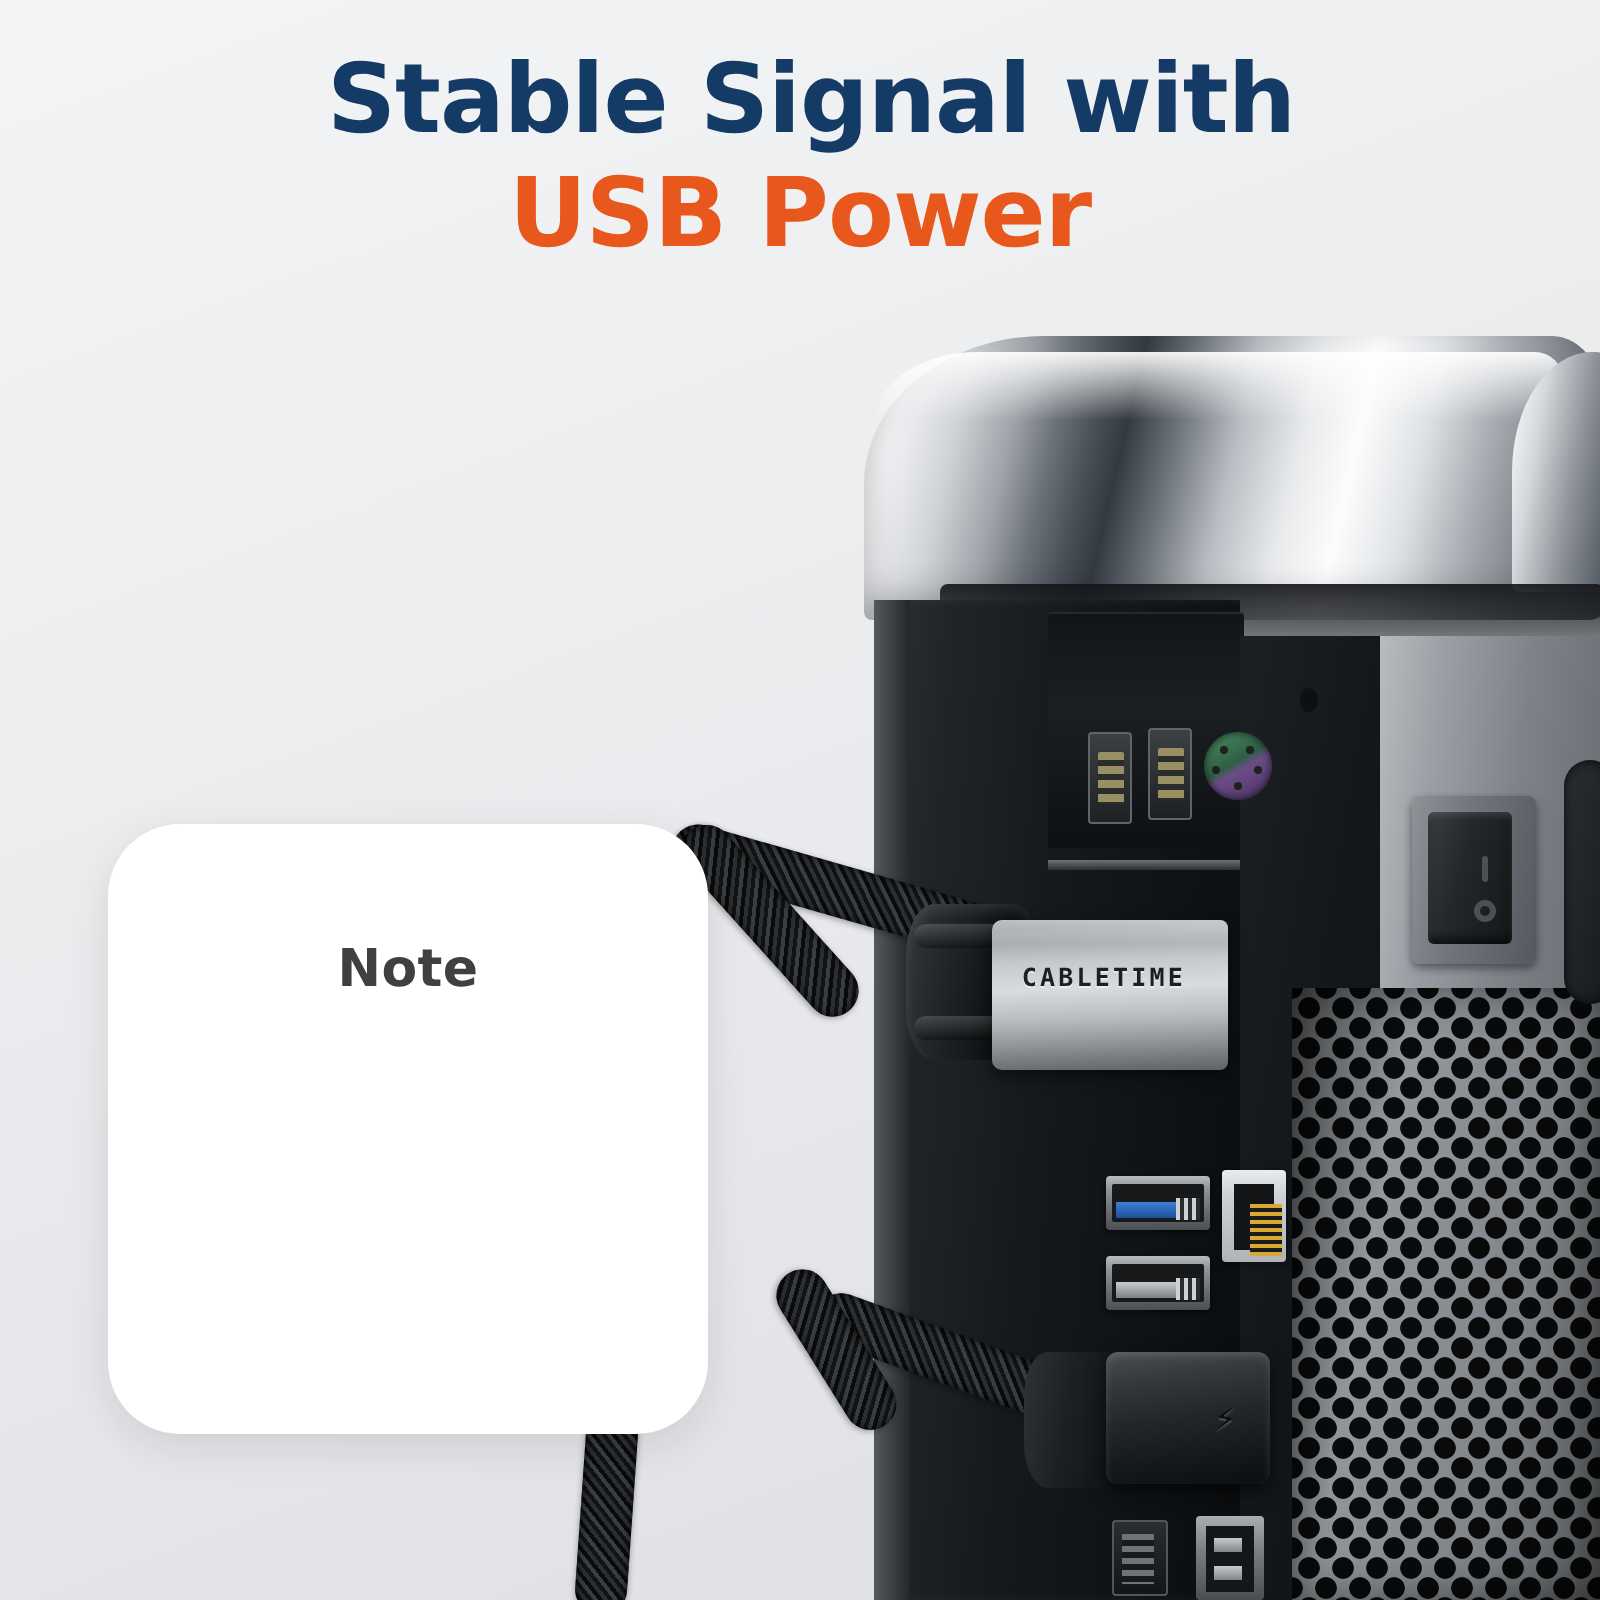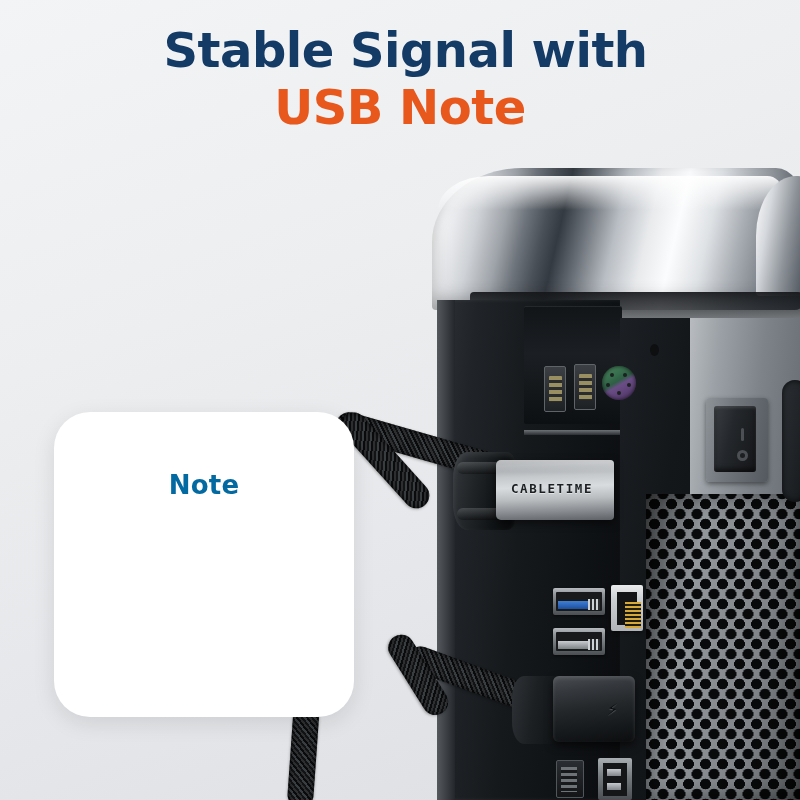--- a/index.html
+++ b/index.html
@@ -316,21 +316,21 @@
     background: linear-gradient(180deg,#c6c9cd,#82868a);
     z-index:2;
   }
   .usb-bottom .t1 { top: 11px; }
   .usb-bottom .t2 { top: 25px; }
 
   
   .conn-silver {
     position: absolute;
     left: 496px; top: 460px;
-    width: 118px; height: 60px;
+    width: 118px; height: 75px;
     background: linear-gradient(178deg,
       #6f7377 0%, #9ea2a6 10%, #c6c9cc 28%, #d9dcde 45%,
       #b9bdc0 64%, #8c9094 82%, #5e6266 100%);
     border-radius: 5px 4px 4px 5px;
     box-shadow: 0 3px 8px rgba(0,0,0,0.55);
     overflow: hidden;
   }
   .conn-silver .brand {
     position:absolute;
     left: 0; right: 6px; top: 21px;
@@ -444,21 +444,21 @@
     z-index: 50;
     box-shadow: 0 6px 22px rgba(0,0,0,0.10);
     display: flex;
     flex-direction: column;
     align-items: center;
     padding-top: 58px;
   }
   .note-title {
     font-size: 26px;
     font-weight: 700;
-    color: #0369a1;
+    color: #404040;
     letter-spacing: 0.2px;
   }
   .note-body {
     margin-top: 22px;
     font-size: 22px;
     line-height: 1.42;
     color: #1d1f22;
     text-align: center;
     padding: 0 16px;
     font-weight: 400;
@@ -542,20 +542,20 @@
 
     <div class="boot-silver"></div>
     <div class="conn-silver">
       <div class="sheen"></div>
       <div class="brand">CABLETIME</div>
     </div>
   </div>
 
   <div class="headline">
     <span class="line1">Stable Signal with</span>
-    <span class="line2">USB Note</span>
+    <span class="line2">USB Power</span>
   </div>
 
   <div class="note-card">
     <div class="note-title">Note</div>
   </div>
 
 </div>
 
 </body></html>

